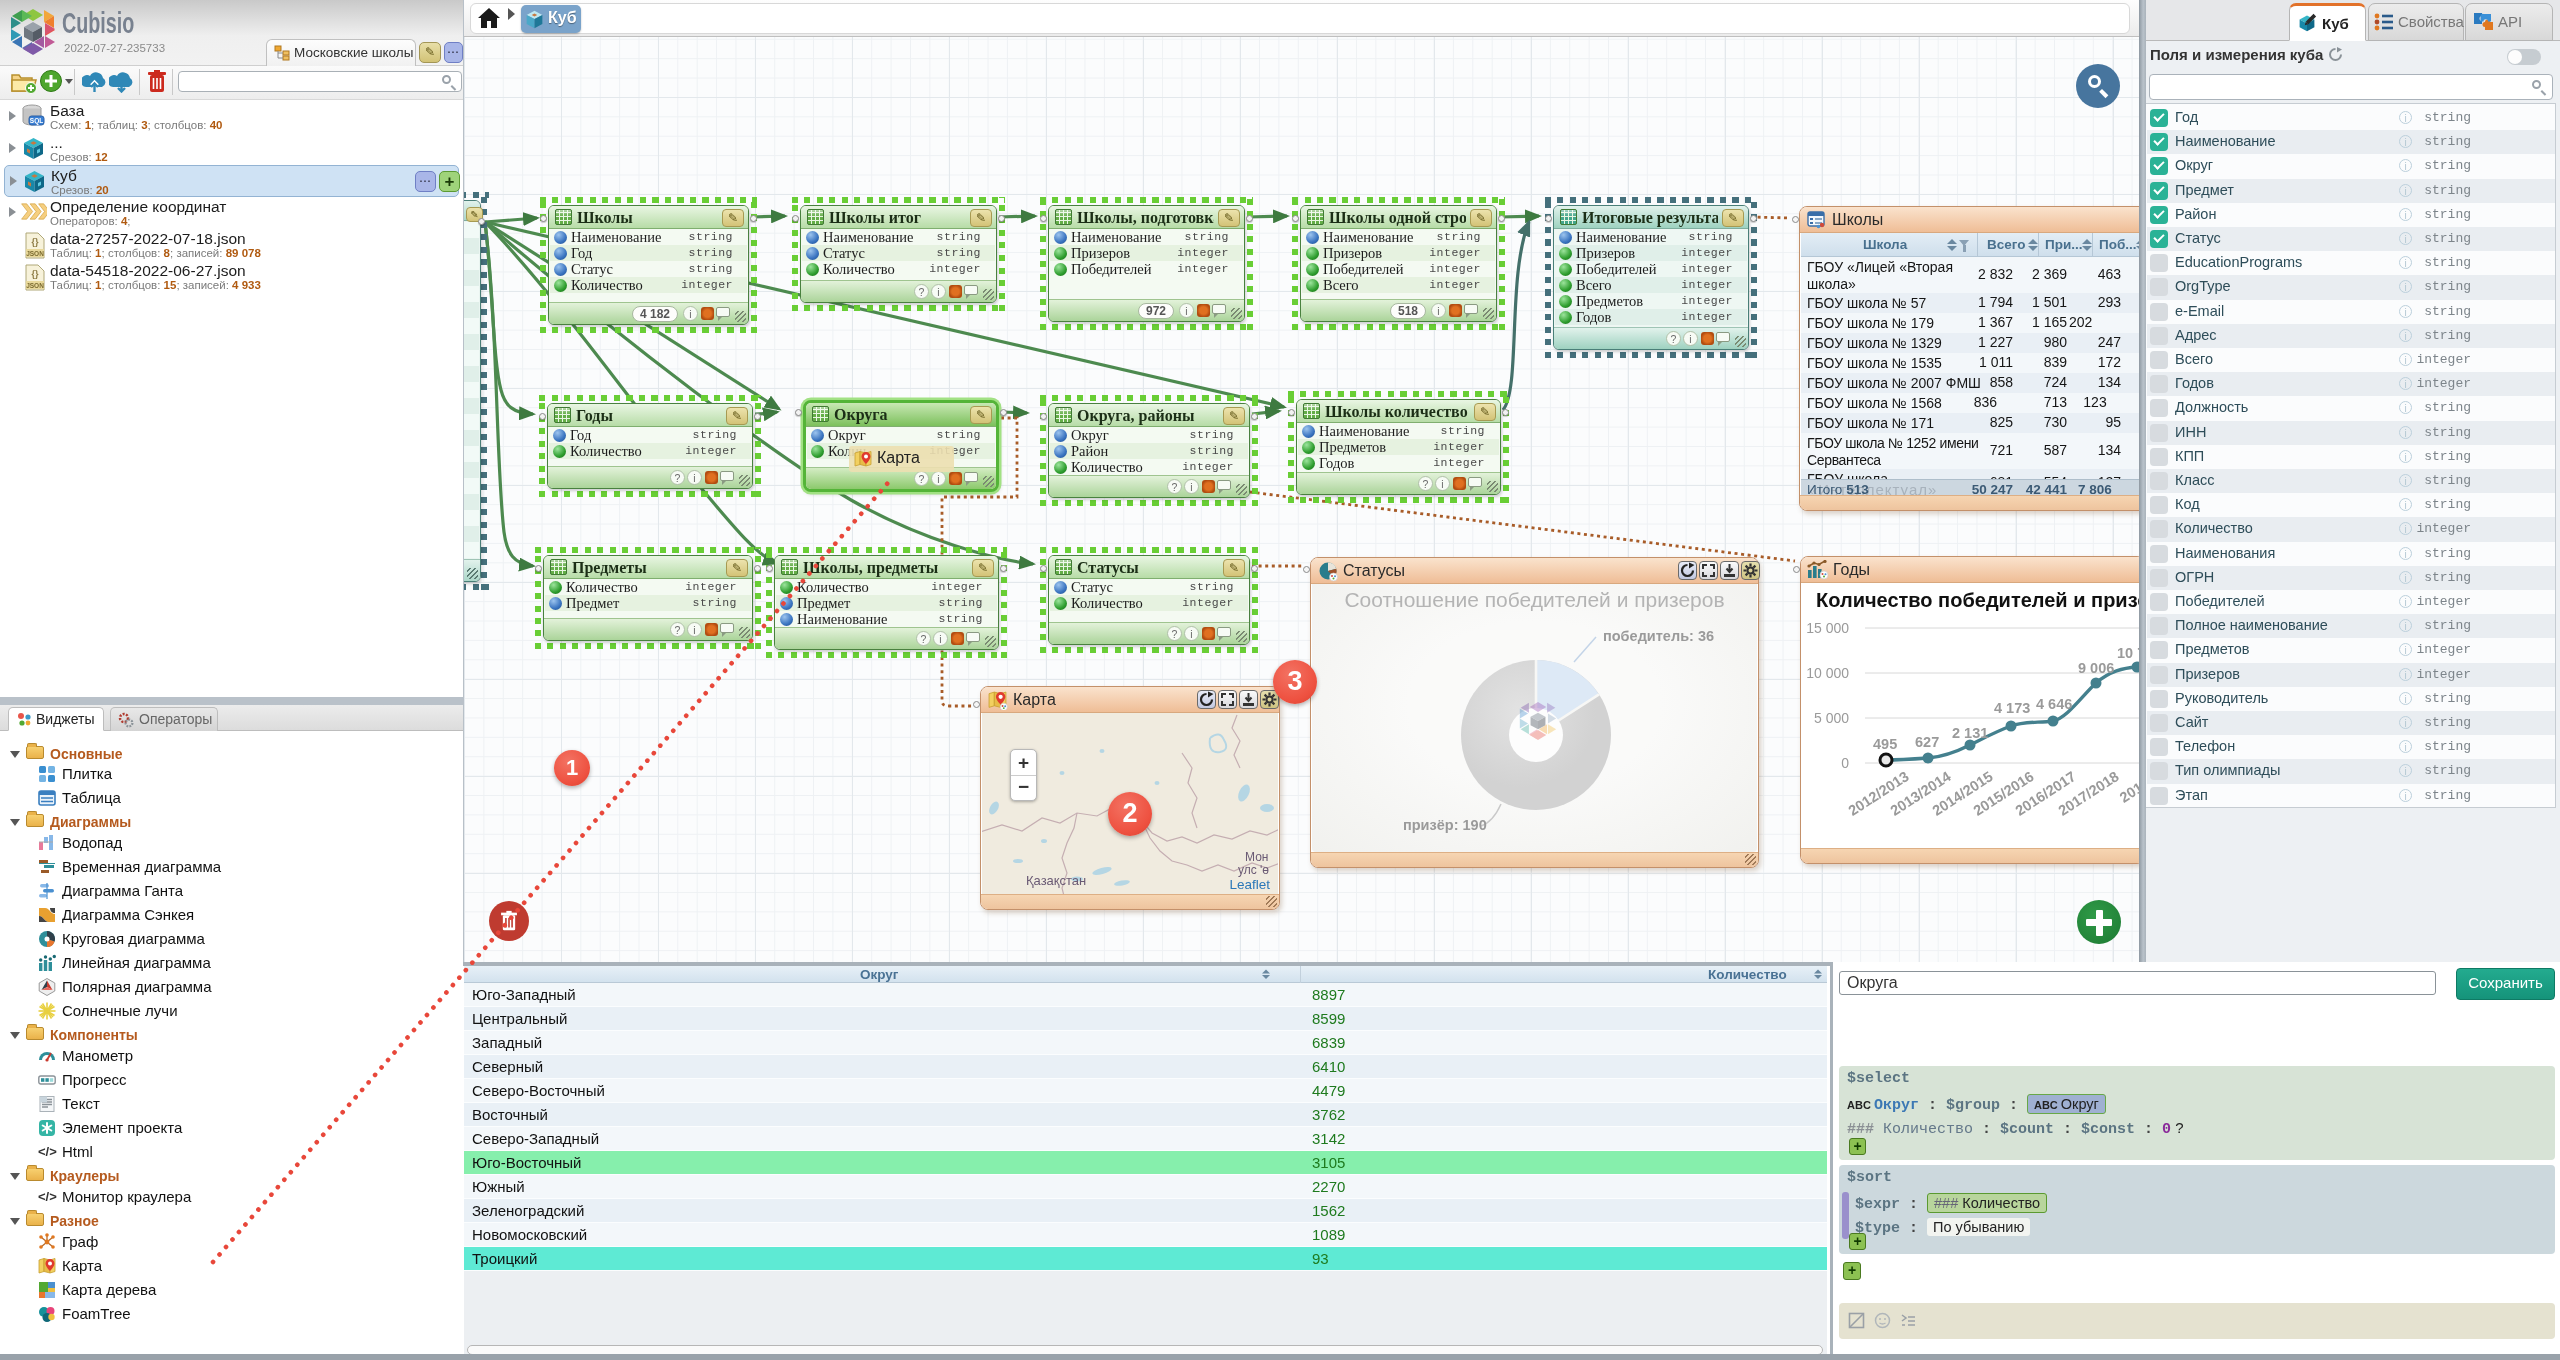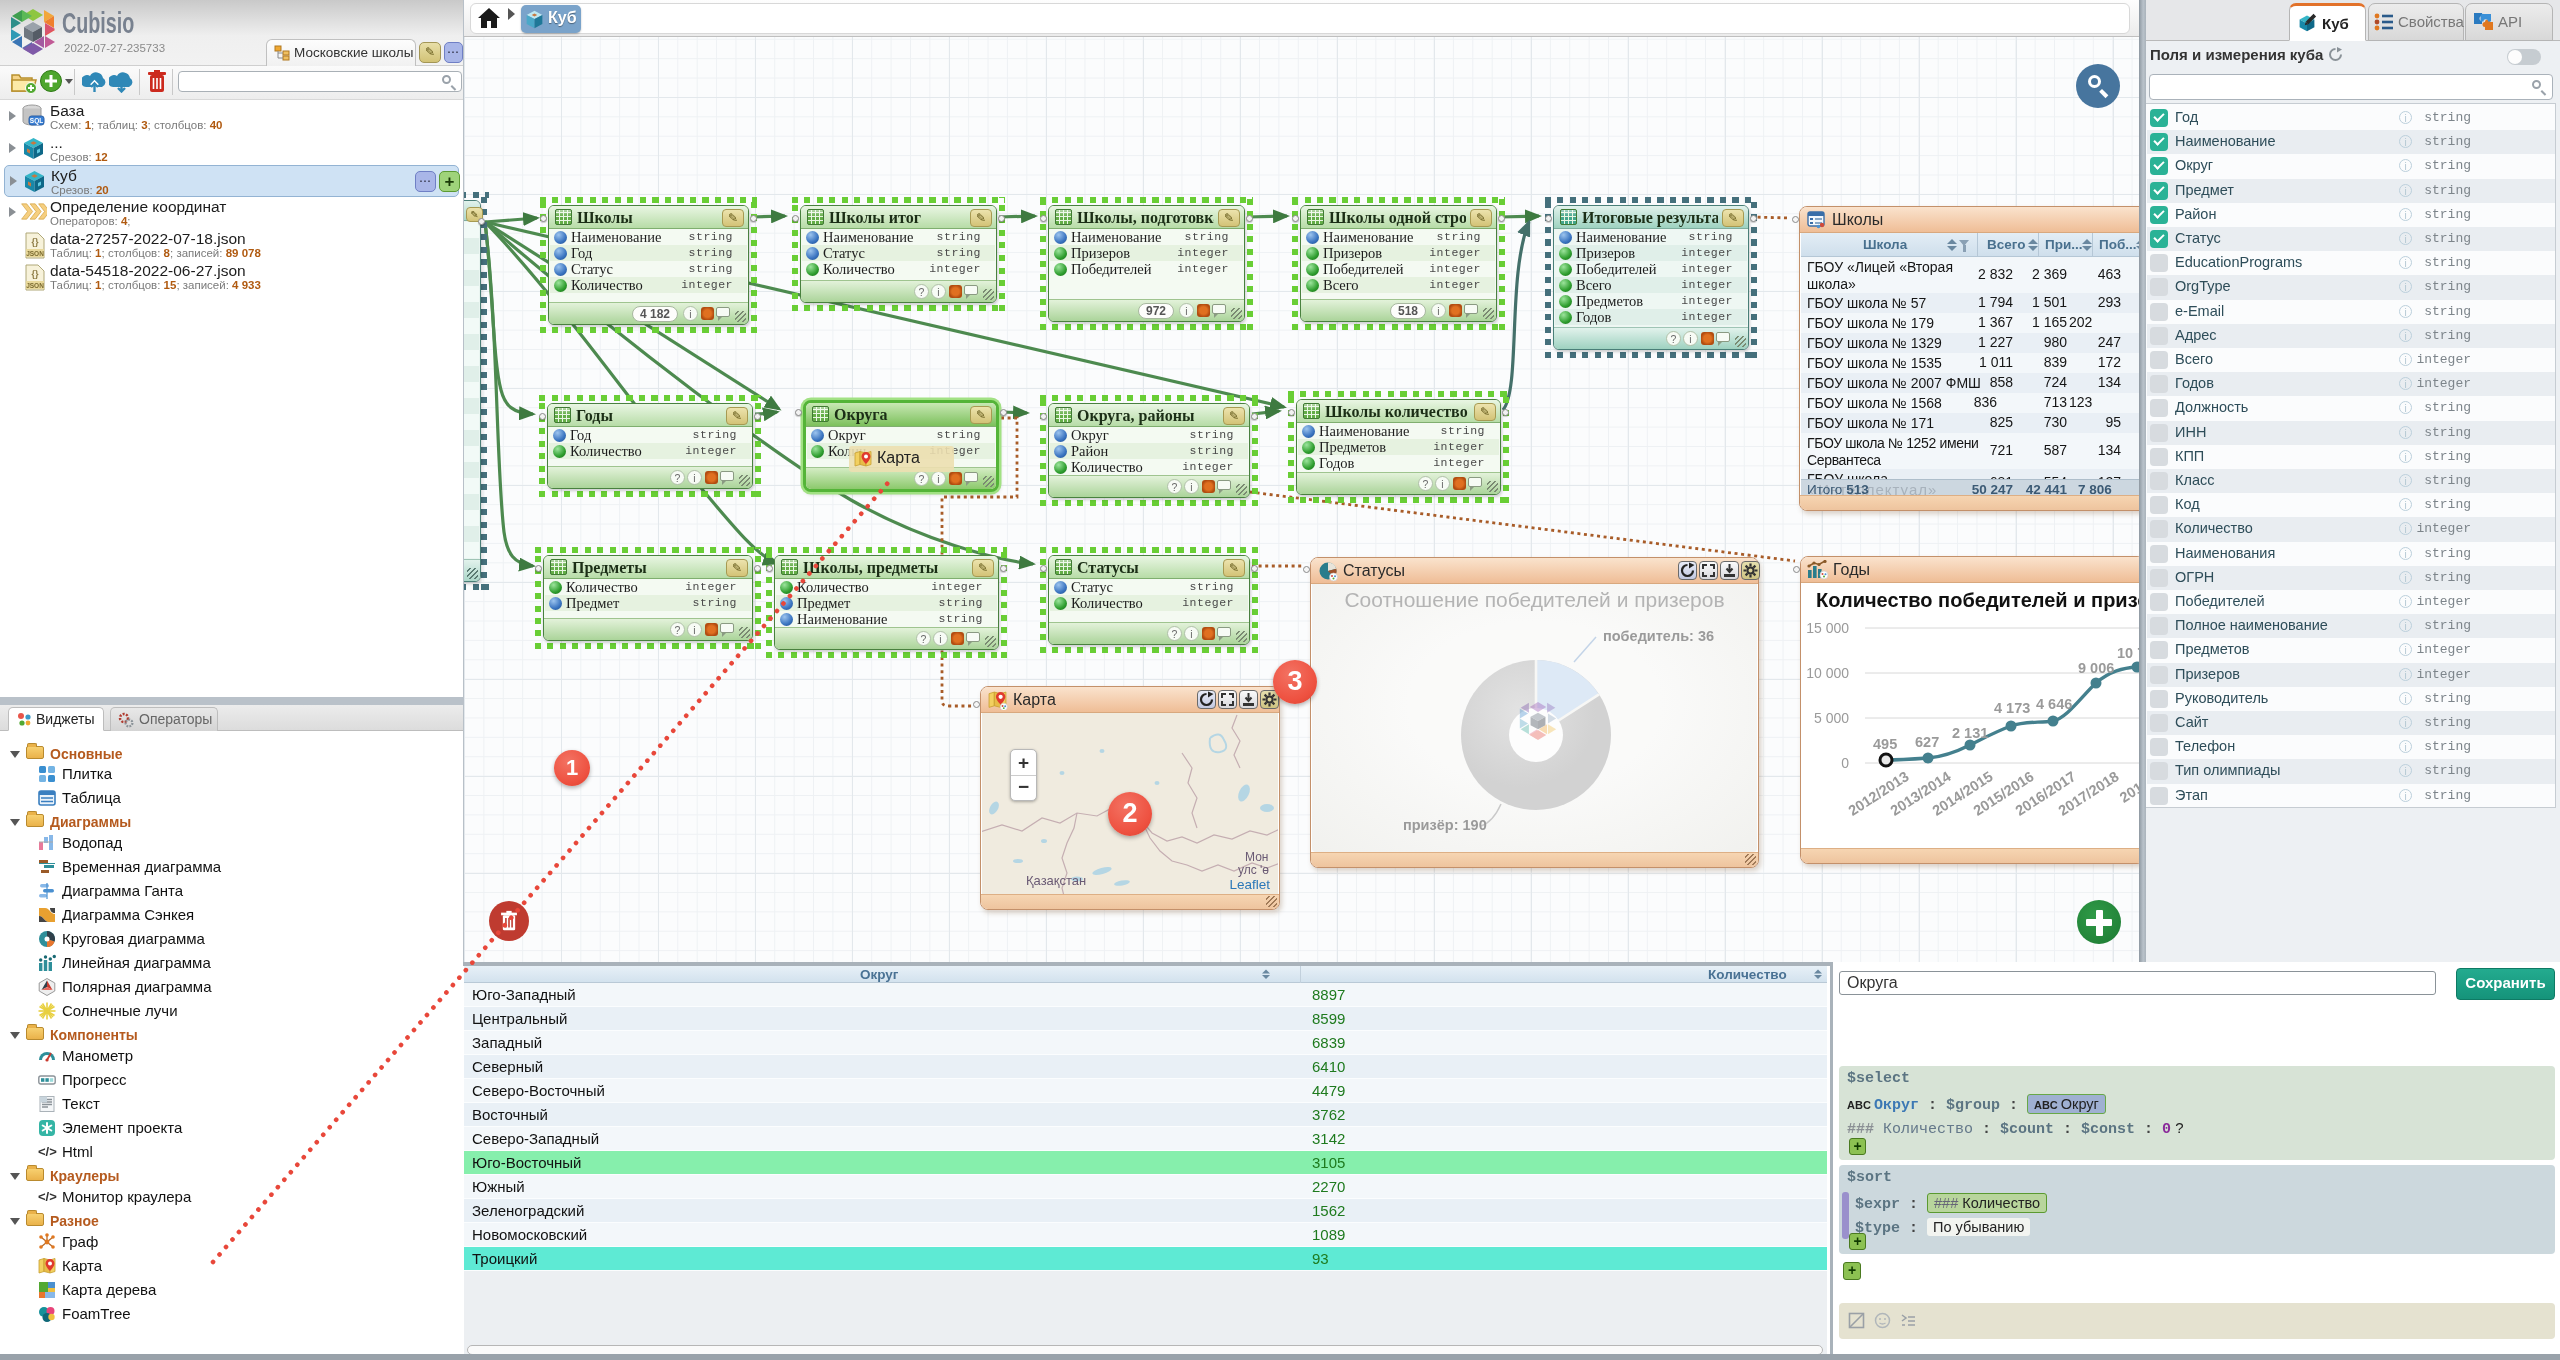--- a/index.html
+++ b/index.html
@@ -691,21 +691,21 @@
           <div style="position:absolute;left:0;right:0;top:116px;height:20px;background:#e9eff5">
             <div style="position:absolute;left:6px;top:2px;width:174px;line-height:17px">ГБОУ школа № 2007 ФМШ</div>
             <div style="position:absolute;left:140px;width:72px;top:1px;text-align:right">858</div>
             <div style="position:absolute;left:214px;width:52px;top:1px;text-align:right">724</div>
             <div style="position:absolute;left:268px;width:52px;top:1px;text-align:right">134</div>
           </div>
           <div style="position:absolute;left:0;right:0;top:136px;height:20px;background:#f3f7fa">
             <div style="position:absolute;left:6px;top:2px;width:174px;line-height:17px">ГБОУ школа № 1568</div>
             <div style="position:absolute;left:124px;width:72px;top:1px;text-align:right">836</div>
             <div style="position:absolute;left:214px;width:52px;top:1px;text-align:right">713</div>
-            <div style="position:absolute;left:268px;width:52px;top:1px;text-align:left">123</div>
+            <div style="position:absolute;left:268px;width:52px;top:1px;text-align:center">123</div>
           </div>
           <div style="position:absolute;left:0;right:0;top:156px;height:20px;background:#e9eff5">
             <div style="position:absolute;left:6px;top:2px;width:174px;line-height:17px">ГБОУ школа № 171</div>
             <div style="position:absolute;left:140px;width:72px;top:1px;text-align:right">825</div>
             <div style="position:absolute;left:214px;width:52px;top:1px;text-align:right">730</div>
             <div style="position:absolute;left:268px;width:52px;top:1px;text-align:right">95</div>
           </div>
           <div style="position:absolute;left:0;right:0;top:176px;height:36px;background:#f3f7fa">
             <div style="position:absolute;left:6px;top:2px;width:176px;line-height:17px;letter-spacing:-.35px">ГБОУ школа № 1252 имени Сервантеса</div>
             <div style="position:absolute;left:140px;width:72px;top:9px;text-align:right">721</div>
@@ -1261,21 +1261,21 @@
       <div class="brow" style="top:281px;background:#5eead4">
         <span style="position:absolute;left:8px;top:3px">Троицкий</span>
         <span style="position:absolute;left:848px;top:3px;color:#1e7a1e">93</span>
       </div>
  <div style="position:absolute;left:3px;top:379px;width:1356px;height:10px;background:#fafafa;border:1px solid #b6b6b6;border-radius:5px"></div>
 </div>
 <div id="query">
  <div style="position:absolute;left:6px;top:9px;width:597px;height:24px;background:#fff;border:1px solid #8a9298;border-radius:3px;font-size:16px;color:#333">
         <span style="position:absolute;left:7px;top:2px">Округа</span>
       </div>
- <div style="position:absolute;left:623px;top:6px;width:99px;height:32px;background:linear-gradient(#23ab8f,#15937a);border:1px solid #0e7a64;border-radius:4px;color:#fff;font-size:15px;font-weight:bold;text-align:center;line-height:27px">Сохранить</div>
+ <div style="position:absolute;left:623px;top:6px;width:99px;height:32px;background:linear-gradient(#23ab8f,#15937a);border:1px solid #0e7a64;border-radius:4px;color:#fff;font-size:15px;font-weight:normal;text-align:center;line-height:27px">Сохранить</div>
  <div class="qsec" style="top:104px;height:94px;background:#d7e3d6">
   <div class="qhead">$select</div>
   <div style="position:absolute;left:8px;top:28px;font-size:15px">
     <span style="font-size:11px;font-weight:bold;color:#222">ABC </span><span class="qmono" style="color:#3c78b4">Округ</span><span class="qmono" style="color:#444"> : </span><span class="qmono">$group</span><span class="qmono" style="color:#444"> : </span>
     <span class="qchip" style="background:#9fb0d2;border:1.5px solid #68a848"><span style="font-size:11px;font-weight:bold">ABC </span>Округ</span>
   </div>
   <div style="position:absolute;left:8px;top:53px;font-size:15px">
     <span class="qmono" style="color:#8a8f94">### </span><span class="qmono" style="color:#64788a;font-weight:normal">Количество</span><span class="qmono" style="color:#444"> : </span><span class="qmono">$count</span><span class="qmono" style="color:#444"> : </span><span class="qmono">$const</span><span class="qmono" style="color:#444"> : </span><span class="qmono" style="color:#8a2a9a">0</span><span style="color:#222;font-size:15px">  ?</span>
   </div>
   <div class="qplus" style="left:10px;top:72px">+</div>

